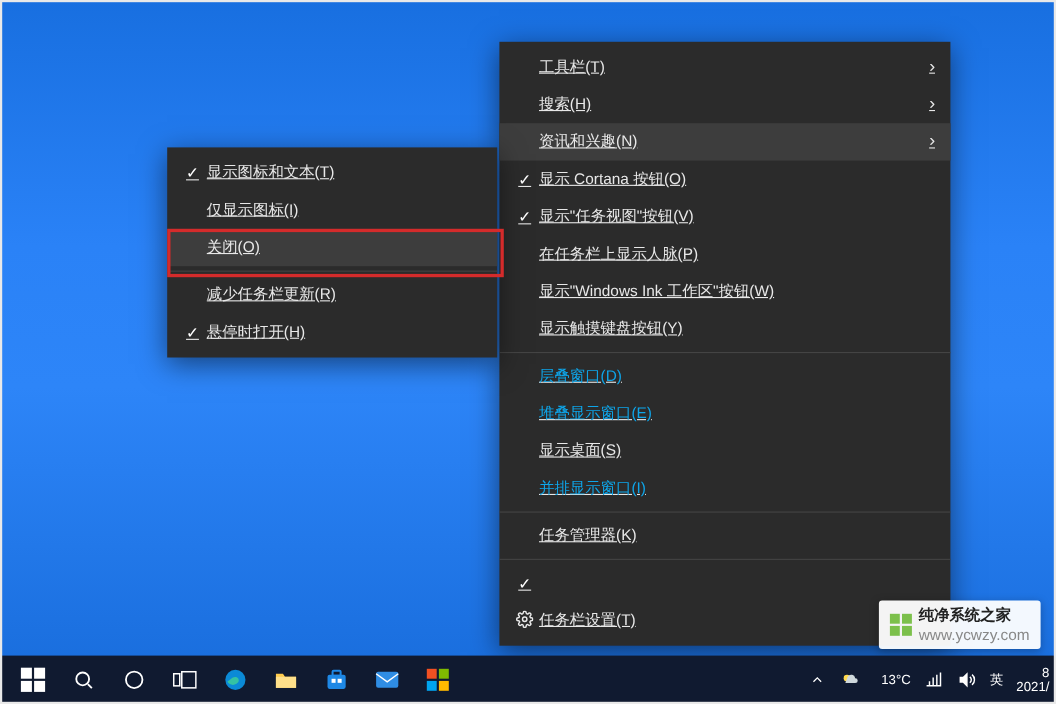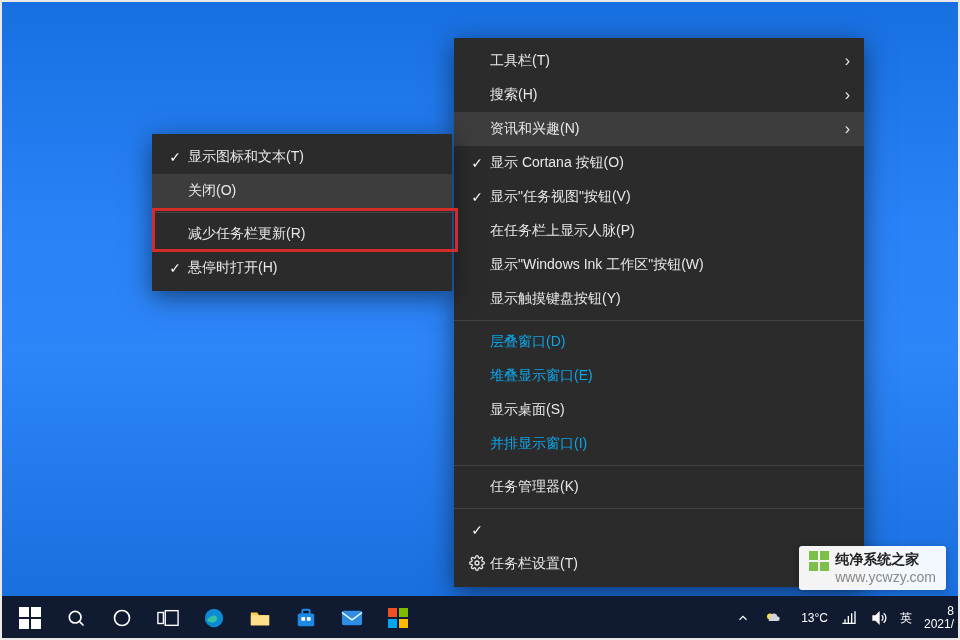--- a/index.html
+++ b/index.html
@@ -8,33 +8,33 @@
   .page-frame{position:absolute;inset:0;border:2px solid #e9e9e9;box-sizing:border-box;pointer-events:none;}
   
   .taskbar{position:absolute;left:0;right:0;bottom:0;height:44px;background:#101a30;display:flex;align-items:center;color:#fff;}
   .taskbar .left{display:flex;align-items:center;gap:2px;padding-left:8px;}
   .taskbar .right{margin-left:auto;display:flex;align-items:center;gap:12px;padding-right:6px;font-size:12px;}
   .tb-btn{width:44px;height:44px;display:flex;align-items:center;justify-content:center;}
   .start-logo{display:grid;grid-template-columns:10px 10px;grid-template-rows:10px 10px;gap:2px;}
   .start-logo span{background:#fff;}
   .tray-ico{width:18px;height:18px;display:flex;align-items:center;justify-content:center;}
   
-  .menu{position:absolute;background:#2b2b2b;color:#e8e8e8;box-shadow:0 6px 24px rgba(0,0,0,0.5);padding:6px 0;font-size:14px;}
+  .menu{position:absolute;background:#2b2b2b;color:#e8e8e8;box-shadow:0 6px 24px rgba(0,0,0,0.5);padding:6px 0;font-size:14px;text-decoration:underline;}
   .menu-item{display:flex;align-items:center;height:34px;padding:0 14px 0 10px;cursor:default;position:relative;}
   .menu-item.highlight{background:#3d3d3d;justify-content:flex-end;}
   .menu-item .check{width:26px;text-align:center;font-size:14px;color:#fff;flex:0 0 26px;}
   .menu-item .label{flex:1;white-space:nowrap;}
   .menu-item .chev{color:#e8e8e8;font-size:16px;padding-left:18px;}
   .menu-item.disabled{color:#0ea5e9;}
   .menu hr{border:none;border-top:1px solid #444;margin:4px 0;}
   .menu.main{left:454px;top:38px;width:410px;}
   .menu.sub{left:152px;top:134px;width:300px;}
   .redbox{position:absolute;border:3px solid #d42b2b;pointer-events:none;}
   
-  .watermark{position:absolute;right:14px;bottom:50px;display:flex;align-items:flex-start;gap:6px;background:rgba(255,255,255,0.95);padding:5px 10px;border-radius:3px;box-shadow:0 2px 8px rgba(0,0,0,0.25);}
+  .watermark{position:absolute;right:14px;bottom:50px;display:flex;align-items:center;gap:6px;background:rgba(255,255,255,0.95);padding:5px 10px;border-radius:3px;box-shadow:0 2px 8px rgba(0,0,0,0.25);}
   .wm-logo{display:grid;grid-template-columns:9px 9px;grid-template-rows:9px 9px;gap:2px;}
   .wm-logo span:nth-child(1){background:#7cc04b;}
   .wm-logo span:nth-child(2){background:#7cc04b;}
   .wm-logo span:nth-child(3){background:#7cc04b;}
   .wm-logo span:nth-child(4){background:#7cc04b;}
   .wm-text{font-size:14px;color:#222;font-weight:600;}
   .wm-sub{font-size:14px;color:#888;}
   .clock{display:flex;flex-direction:column;align-items:flex-end;line-height:1.1;}
   .gear{width:16px;height:16px;}
 </style>
@@ -114,20 +114,24 @@
     </span>
     <span class="label">任务栏设置(T)</span>
   </div>
 </div>
 
 <div class="menu sub">
   <div class="menu-item">
     <span class="check">✓</span>
     <span class="label">显示图标和文本(T)</span>
   </div>
+  <div class="menu-item">
+    <span class="check"></span>
+    <span class="label">仅显示图标(I)</span>
+  </div>
   <div class="menu-item highlight">
     <span class="check"></span>
     <span class="label">关闭(O)</span>
   </div>
   <hr>
   <div class="menu-item">
     <span class="check"></span>
     <span class="label">减少任务栏更新(R)</span>
   </div>
   <div class="menu-item">

